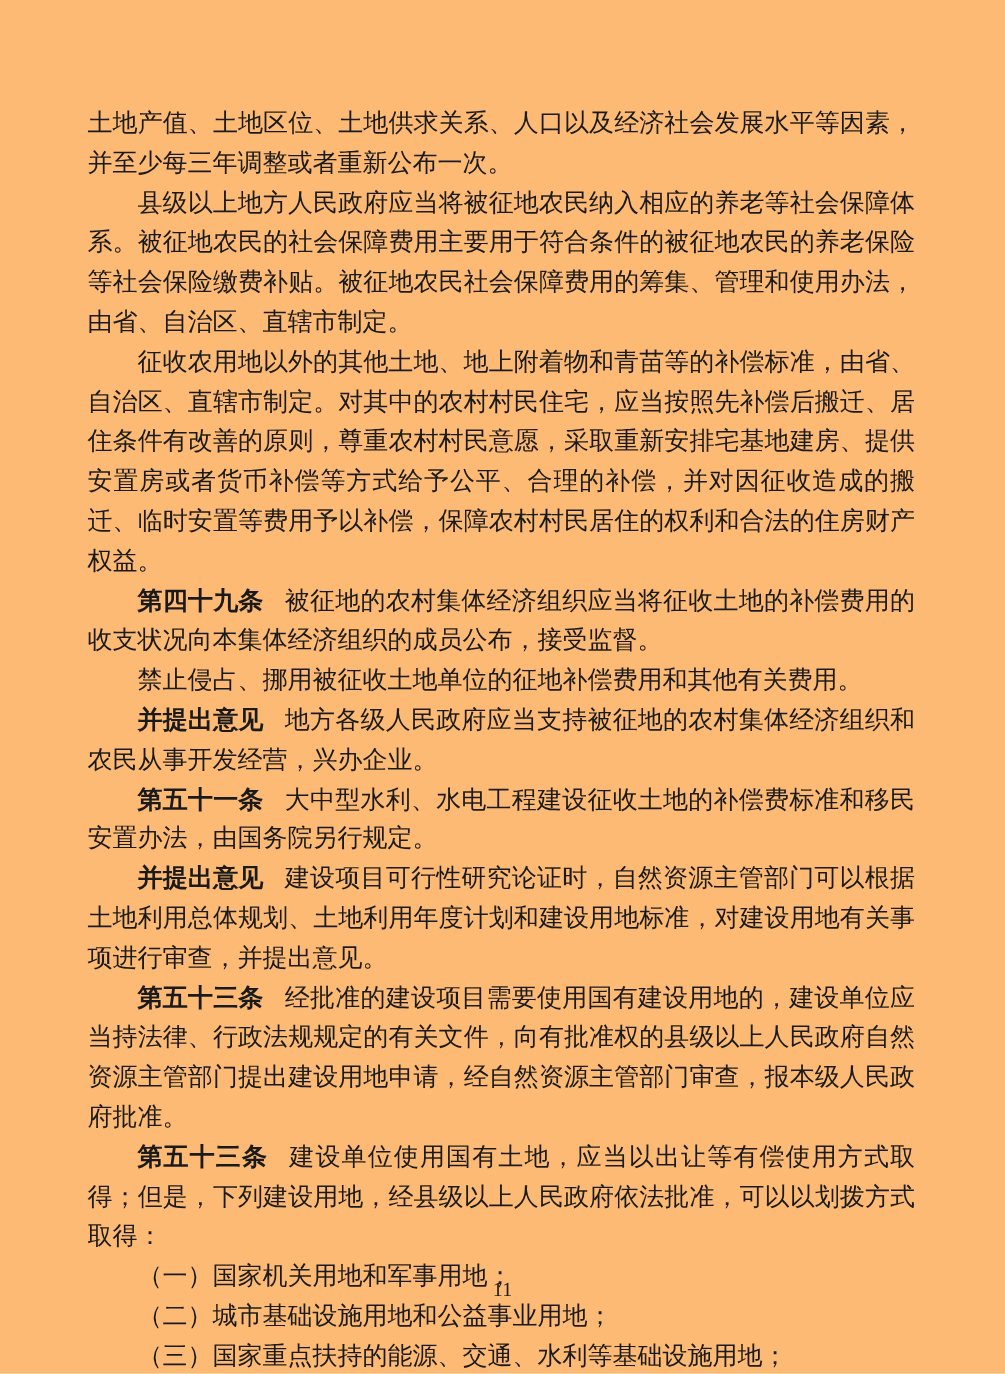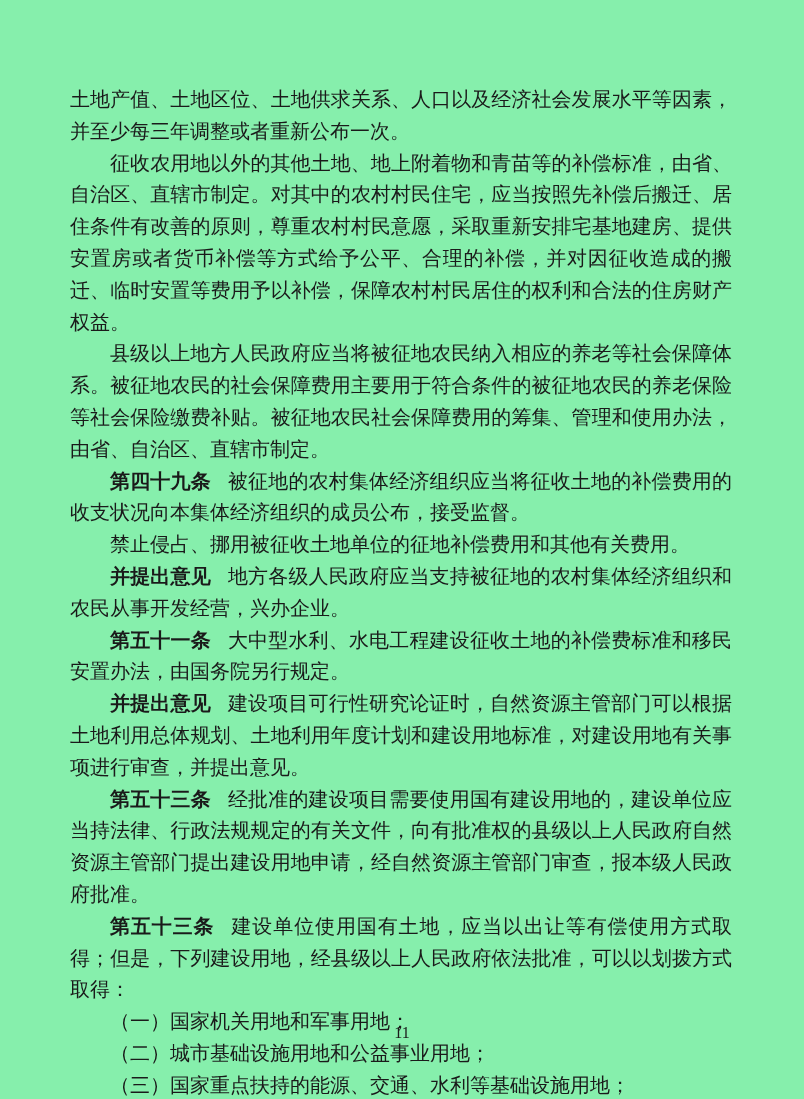--- a/index.html
+++ b/index.html
@@ -7,21 +7,21 @@
     width:804px;height:1099px;
     background:#ffffff;
     font-family:"Liberation Serif","DejaVu Serif",serif;
     color:#1a1a1a;
     position:relative;
     overflow:hidden;
   }
   .page{
     position:absolute;
     left:0;top:0;width:804px;height:1099px;
-    background:#86efac;
+    background:#fdba74;
   }
   .content{
     position:absolute;
     left:70px;top:84px;width:662px;
     font-size:20px;
     line-height:31.8px;
     text-align:justify;
   }
   .content p{
     margin:0;padding:0;
@@ -43,23 +43,23 @@
   }
 </style>
 </head>
 <body>
 
 <div class="page">
   <div class="content">
 
     <p class="cont"><span>土地产值、土地区位、土地供求关系、人口以及经济社会发展水平等因素，并至少每三年调整或者重新公布一次。</span></p>
 
+    <p class="para"><span>县级以上地方人民政府应当将被征地农民纳入相应的养老等社会保障体系。被征地农民的社会保障费用主要用于符合条件的被征地农民的养老保险等社会保险缴费补贴。被征地农民社会保障费用的筹集、管理和使用办法，由省、自治区、直辖市制定。</span></p>
+
     <p class="para"><span>征收农用地以外的其他土地、地上附着物和青苗等的补偿标准，由省、自治区、直辖市制定。对其中的农村村民住宅，应当按照先补偿后搬迁、居住条件有改善的原则，尊重农村村民意愿，采取重新安排宅基地建房、提供安置房或者货币补偿等方式给予公平、合理的补偿，并对因征收造成的搬迁、临时安置等费用予以补偿，保障农村村民居住的权利和合法的住房财产权益。</span></p>
-
-    <p class="para"><span>县级以上地方人民政府应当将被征地农民纳入相应的养老等社会保障体系。被征地农民的社会保障费用主要用于符合条件的被征地农民的养老保险等社会保险缴费补贴。被征地农民社会保障费用的筹集、管理和使用办法，由省、自治区、直辖市制定。</span></p>
 
     <p class="para"><span class="art-no">第四十九条</span><span>被征地的农村集体经济组织应当将征收土地的补偿费用的收支状况向本集体经济组织的成员公布，接受监督。</span></p>
 
     <p class="para"><span>禁止侵占、挪用被征收土地单位的征地补偿费用和其他有关费用。</span></p>
 
     <p class="para"><span class="art-no">并提出意见</span><span>地方各级人民政府应当支持被征地的农村集体经济组织和农民从事开发经营，兴办企业。</span></p>
 
     <p class="para"><span class="art-no">第五十一条</span><span>大中型水利、水电工程建设征收土地的补偿费标准和移民安置办法，由国务院另行规定。</span></p>
 
     <p class="para"><span class="art-no">并提出意见</span><span>建设项目可行性研究论证时，自然资源主管部门可以根据土地利用总体规划、土地利用年度计划和建设用地标准，对建设用地有关事项进行审查，并提出意见。</span></p>

